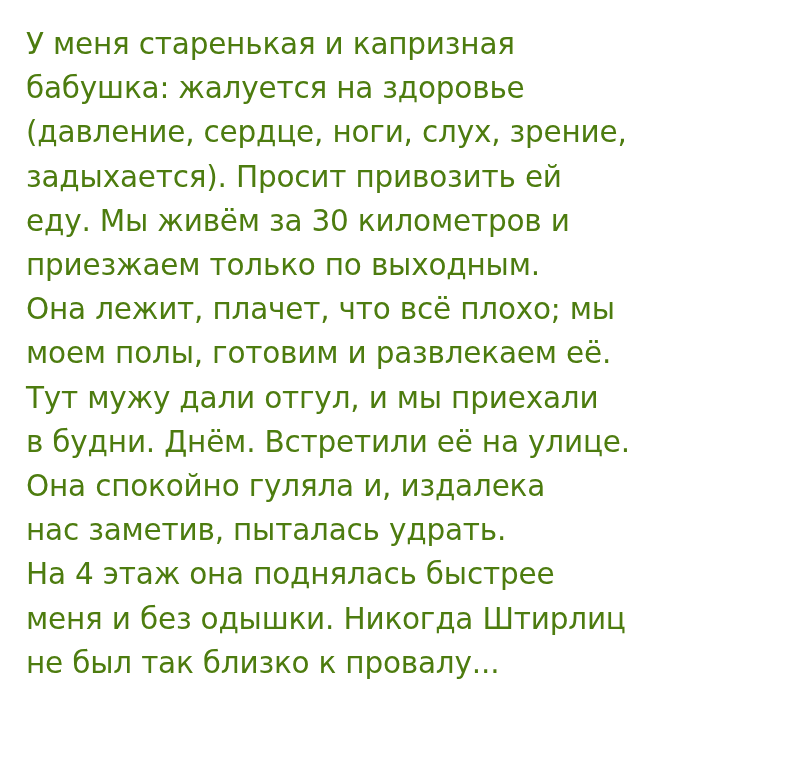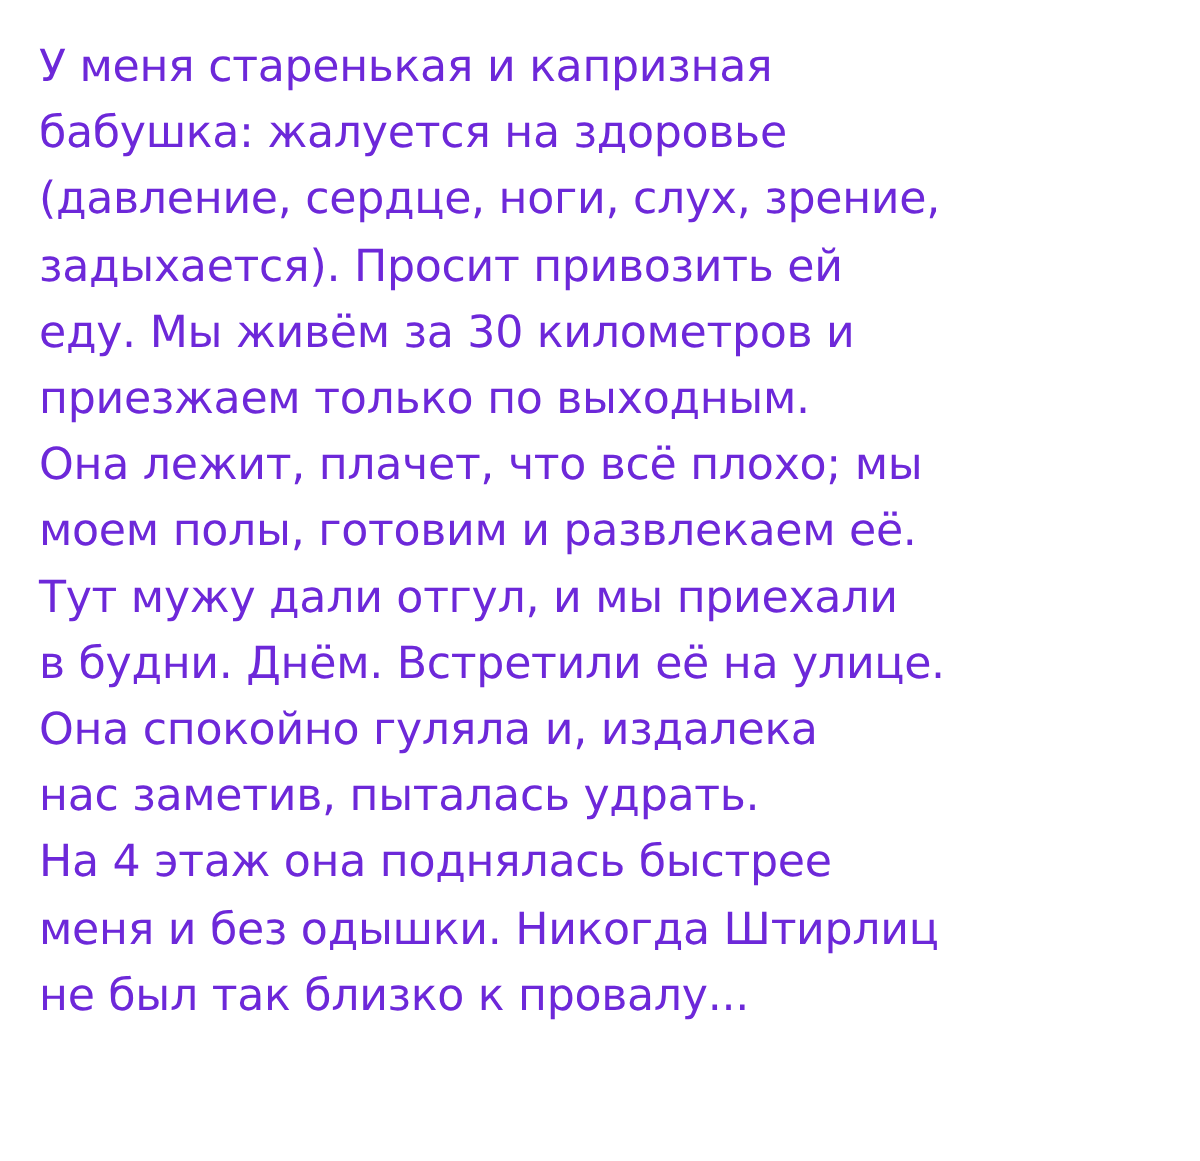--- a/index.html
+++ b/index.html
@@ -19,21 +19,21 @@
     height: 774px;
     box-sizing: border-box;
     padding: 22px 26px 0 26px;
     background: #ffffff;
     display: block;
   }
   .story {
     font-size: 29.5px;
     line-height: 44.2px;
     letter-spacing: -0.2px;
-    color: #6d28d9;
+    color: #4d7c0f;
     white-space: pre-wrap;
     word-break: normal;
     font-weight: 400;
   }
 </style>
 </head>
 <body>
 
 <div class="page">
   <div class="story">У меня старенькая и капризная

